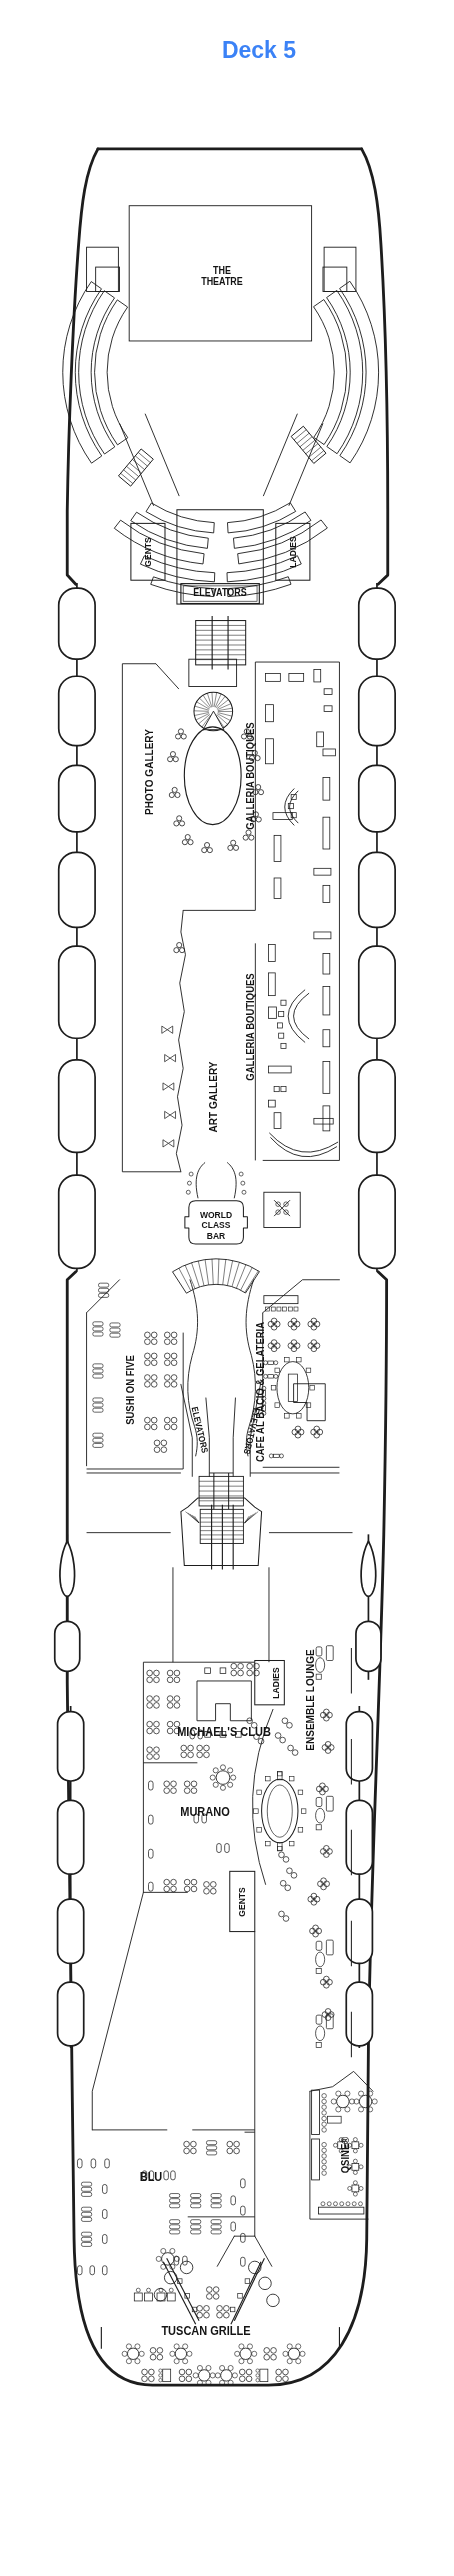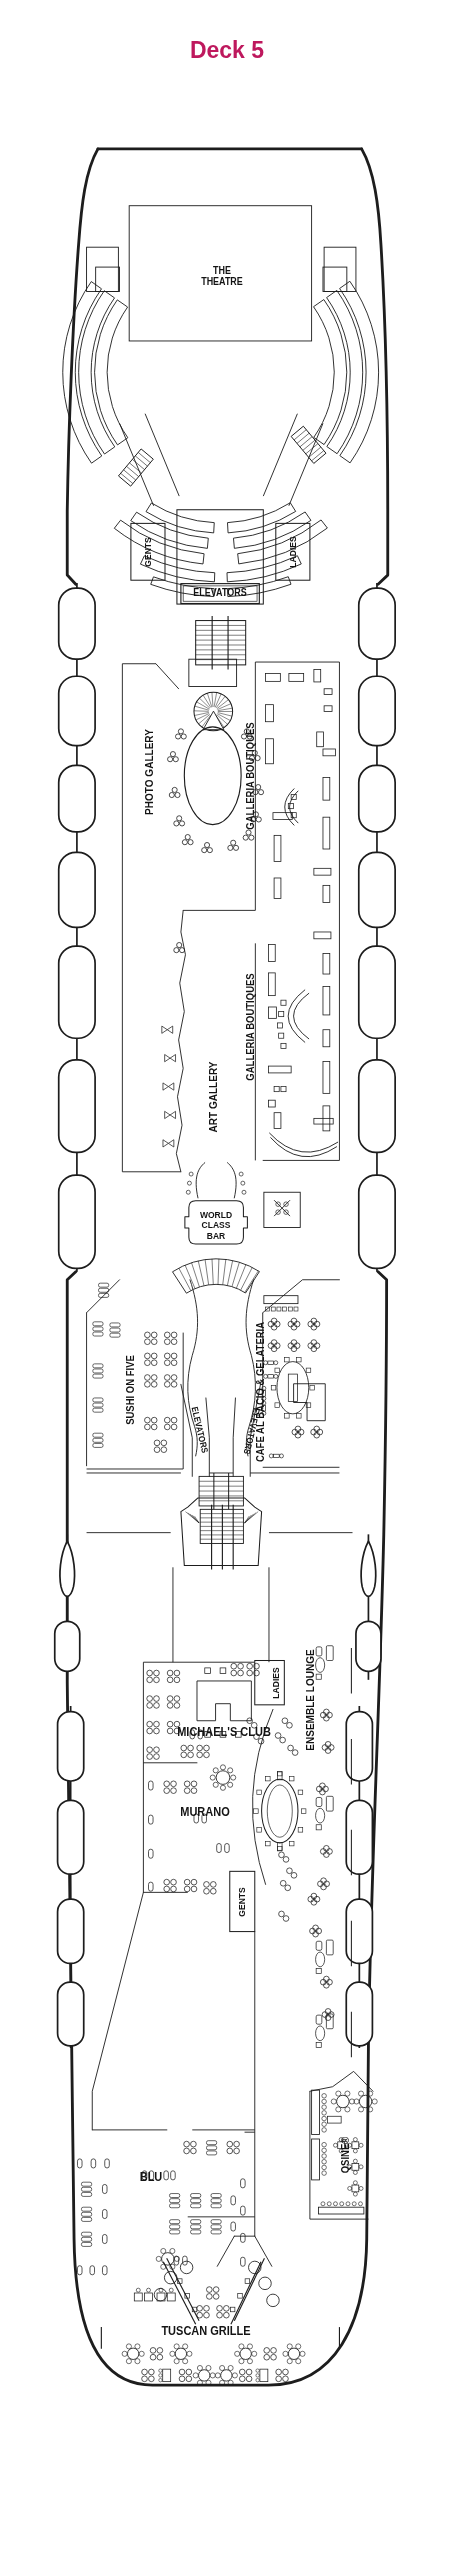--- a/index.html
+++ b/index.html
@@ -9,21 +9,21 @@
   .lbl{position:absolute;font-weight:bold;color:#141414;white-space:nowrap;
        line-height:1.06;text-align:center;letter-spacing:0;}
   .lbl.wrap{white-space:normal;}
   #deck-title{position:absolute;left:227px;top:50px;transform:translate(-50%,-50%);
       font-size:23px;font-weight:bold;}
 </style>
 </head>
 <body>
 
 <div id="page">
-  <div id="deck-title" class="lbl" style="color: #be185d;">Deck 5</div>
+  <div id="deck-title" class="lbl" style="color: #3b82f6; margin-left: 32px;">Deck 5</div>
   <svg id="plan-svg" width="455" height="2576" viewBox="0 0 800 4533">
       <g>
         <line x1="135" y1="1026" x2="135" y2="2238" stroke="#1d1d1d" stroke-width="3"></line>
         <line x1="663" y1="1026" x2="663" y2="2238" stroke="#1d1d1d" stroke-width="3"></line>
         <line x1="118" y1="2700" x2="118" y2="2956" stroke="#1d1d1d" stroke-width="3"></line>
         <line x1="648" y1="2700" x2="648" y2="2956" stroke="#1d1d1d" stroke-width="3"></line>
         <line x1="124" y1="3002" x2="124" y2="3604" stroke="#1d1d1d" stroke-width="3"></line>
         <line x1="632" y1="3002" x2="632" y2="3604" stroke="#1d1d1d" stroke-width="3"></line>
       </g>
       <g>

